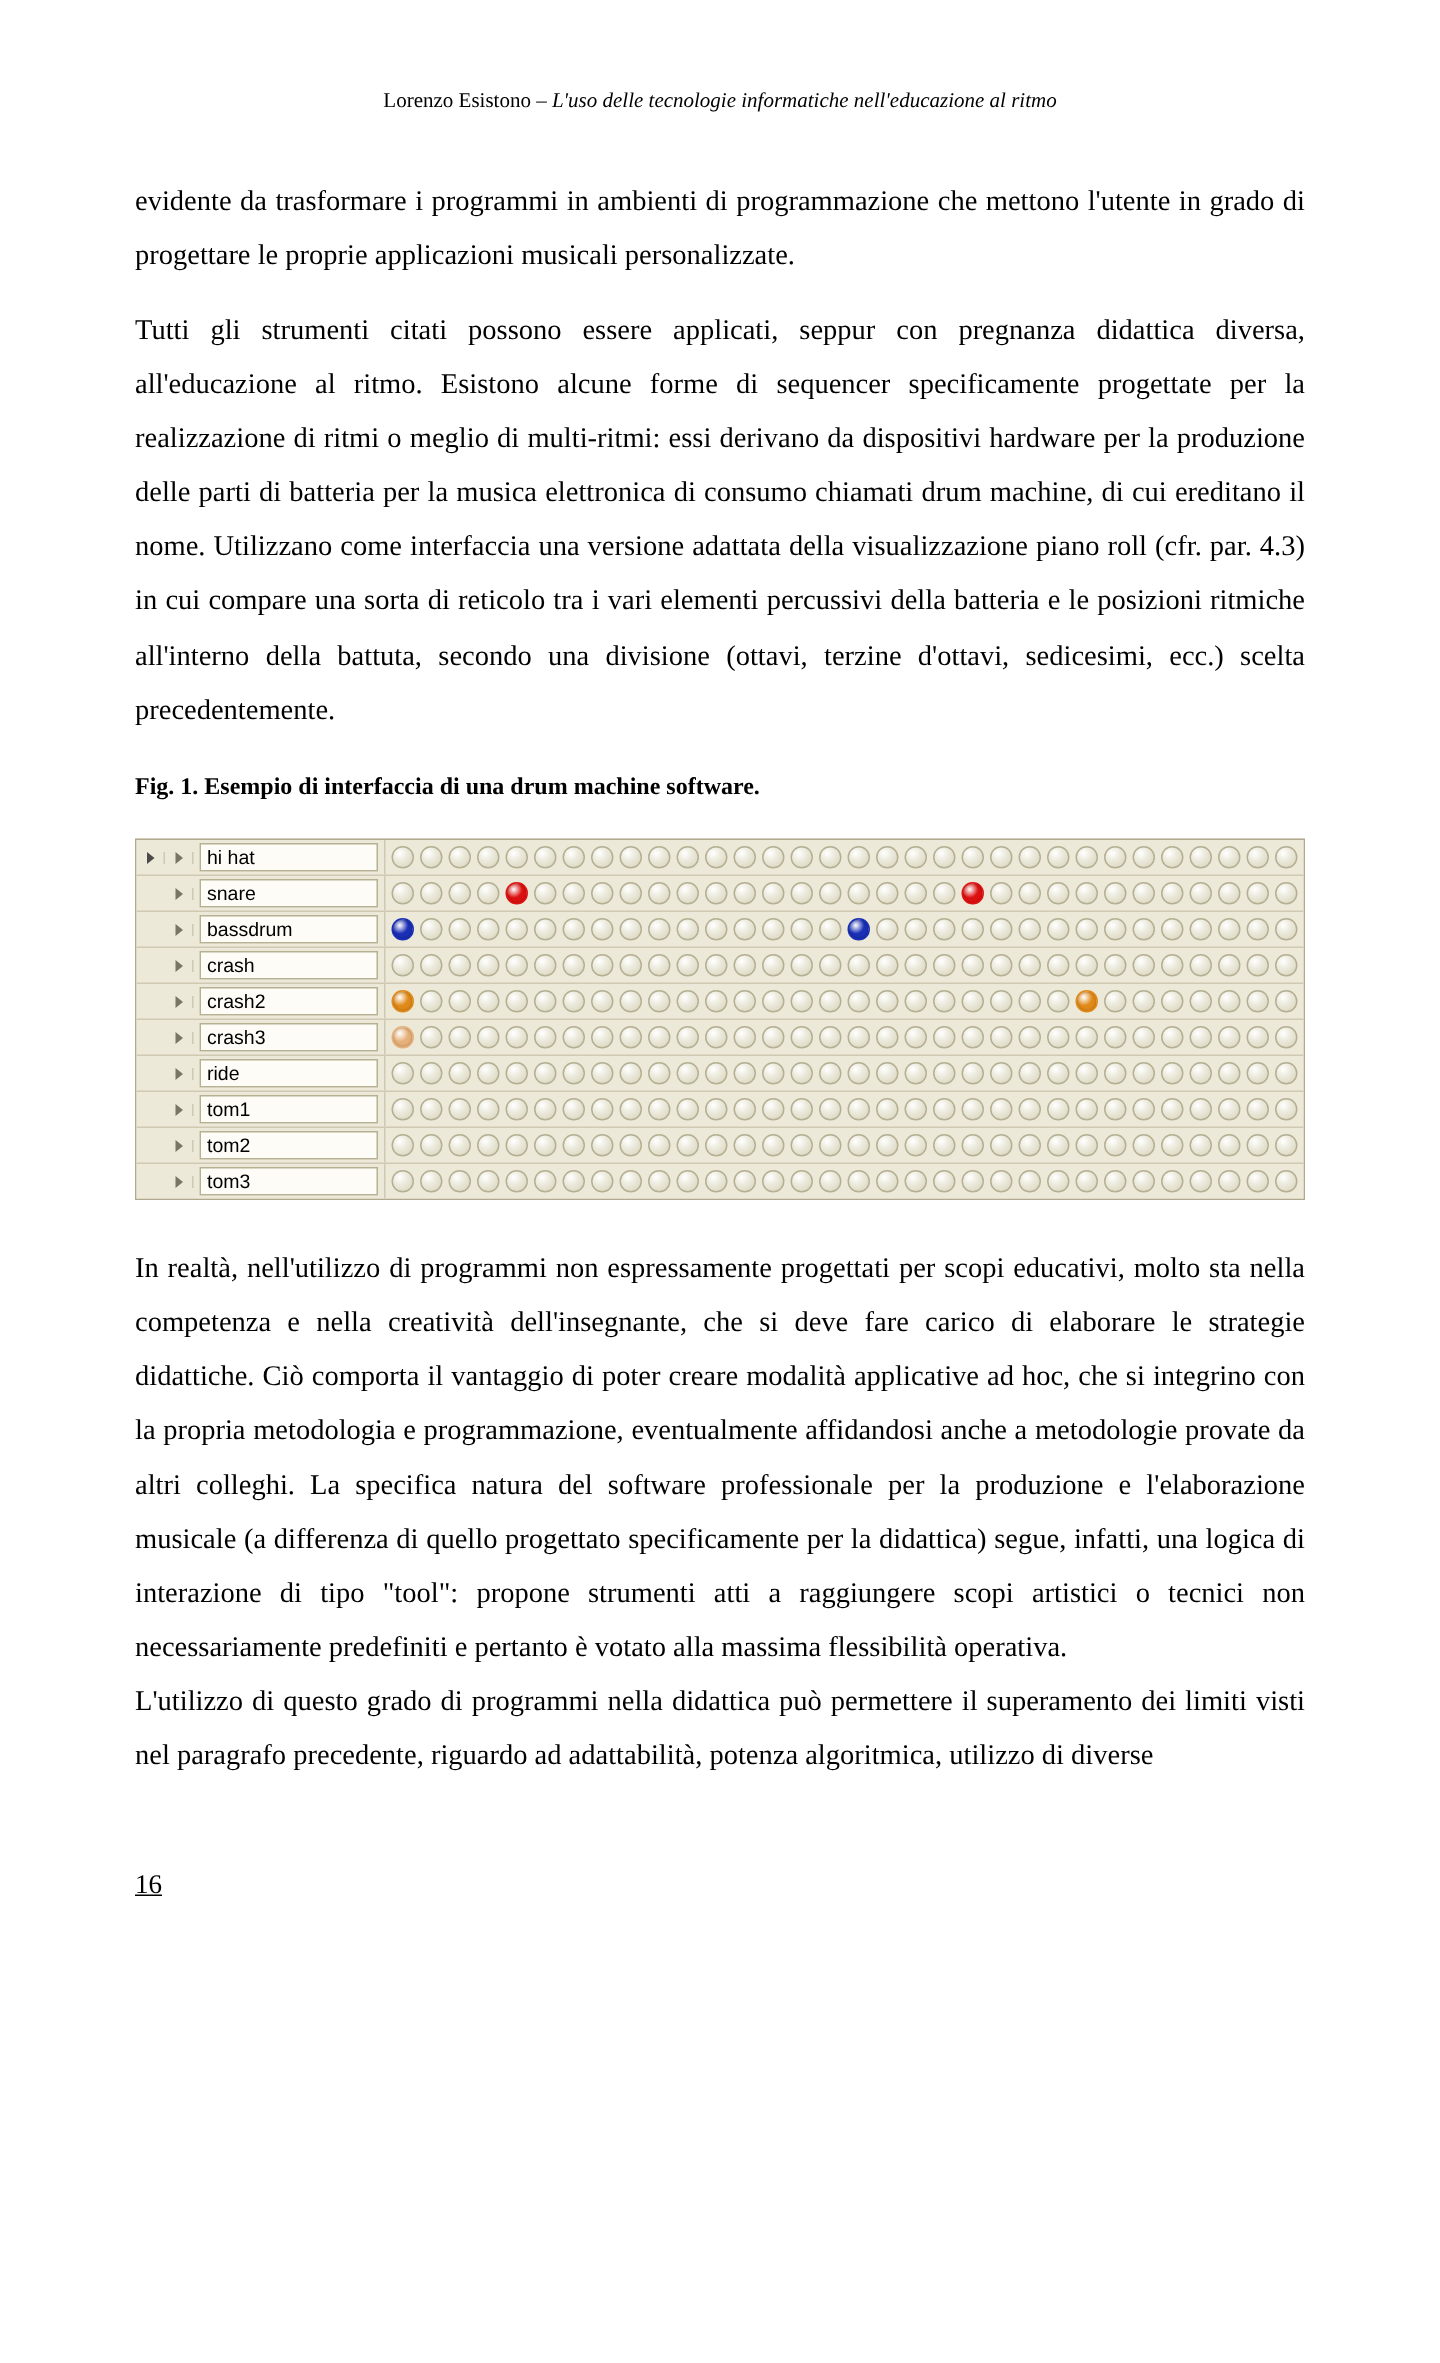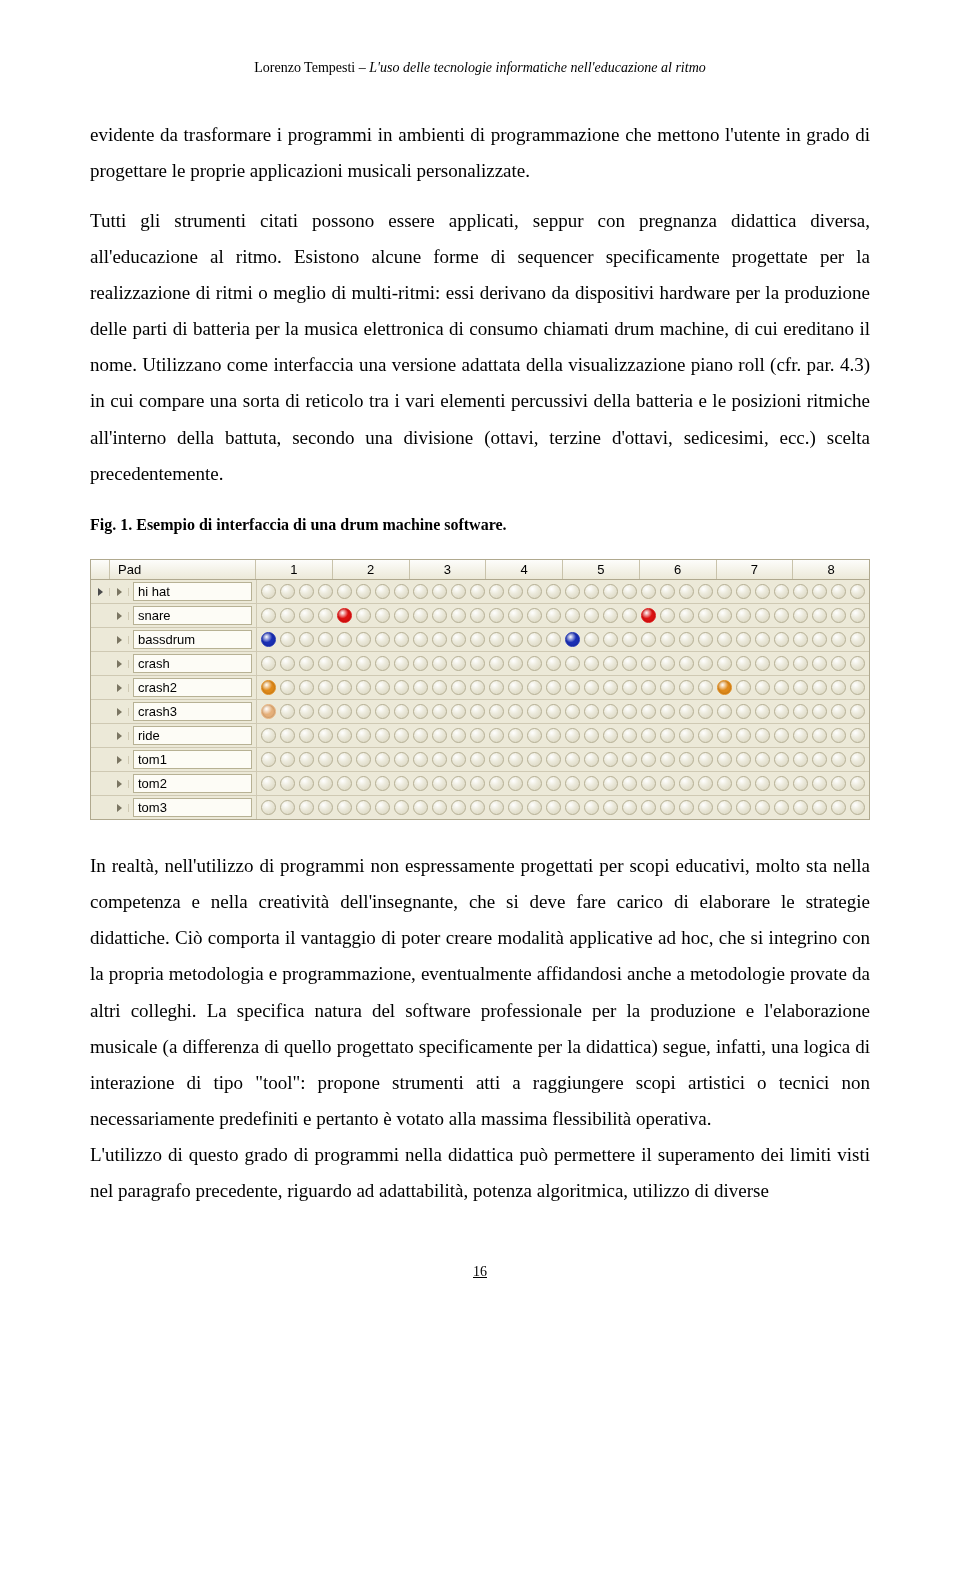--- a/index.html
+++ b/index.html
@@ -126,54 +126,40 @@
   .step {
     width: 15px; height: 15px;
     border-radius: 50%;
     background: radial-gradient(circle at 35% 30%, #fff 0%, #eceadc 40%, #d7d2bb 100%);
     border: 1px solid #b5af94;
     flex: 0 0 15px;
     box-sizing: border-box;
   }
   .step.on { box-shadow: inset 0 0 2px rgba(0,0,0,0.3); }
   .page-num {
-    text-align: center;
-    font-size: 14px;
+    font-size: 18px;
     margin-top: 50px;
     text-decoration: underline;
   }
   .spacer { height: 14px; }
 </style>
 </head>
 <body>
 
 <div class="running-head">
-  <span class="author">Lorenzo Tempesti – </span><span class="title">L'uso delle tecnologie informatiche nell'educazione al ritmo</span>
+  <span class="author">Lorenzo Esistono – </span><span class="title">L'uso delle tecnologie informatiche nell'educazione al ritmo</span>
 </div>
 
 <p class="para">evidente da trasformare i programmi in ambienti di programmazione che mettono l'utente in grado di progettare le proprie applicazioni musicali personalizzate.</p>
 <div class="spacer"></div>
 <p class="para">Tutti gli strumenti citati possono essere applicati, seppur con pregnanza didattica diversa, all'educazione al ritmo. Esistono alcune forme di sequencer specificamente progettate per la realizzazione di ritmi o meglio di multi-ritmi: essi derivano da dispositivi hardware per la produzione delle parti di batteria per la musica elettronica di consumo chiamati drum machine, di cui ereditano il nome. Utilizzano come interfaccia una versione adattata della visualizzazione piano roll (cfr. par. 4.3) in cui compare una sorta di reticolo tra i vari elementi percussivi della batteria e le posizioni ritmiche all'interno della battuta, secondo una divisione (ottavi, terzine d'ottavi, sedicesimi, ecc.) scelta precedentemente.</p>
 
 <div class="fig-caption">Fig. 1. Esempio di interfaccia di una drum machine software.</div>
 
 <div class="drum-wrap">
-  <div class="dm-header">
-    <div class="h-gutter"></div>
-    <div class="h-pad">Pad</div>
-
-  <div class="h-col">1</div>
-      <div class="h-col">2</div>
-      <div class="h-col">3</div>
-      <div class="h-col">4</div>
-      <div class="h-col">5</div>
-      <div class="h-col">6</div>
-      <div class="h-col">7</div>
-      <div class="h-col">8</div>
-    </div>
 
 <div class="dm-row">
       <div class="row-gutter">
         <div class="arrow-right"></div>
       </div>
       <div class="row-play">
         <div class="caret-right"></div>
       </div>
       <div class="row-name">
         <input type="text" value="hi hat" style="">

